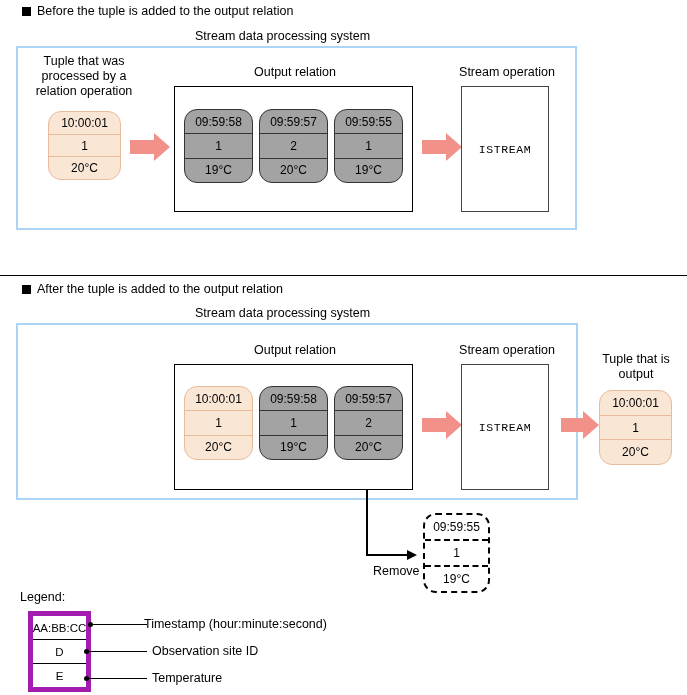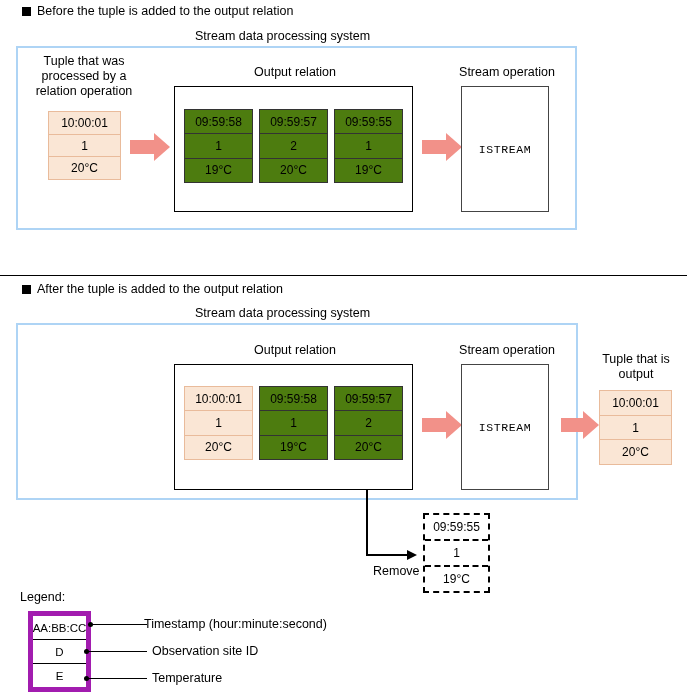--- a/index.html
+++ b/index.html
@@ -56,33 +56,34 @@
     line-height: 15px;
     white-space: nowrap;
   }
   .caption.wrap { white-space: normal; }
 
   
   .tuple {
     box-sizing: border-box;
     display: flex;
     flex-direction: column;
+    border-radius: 13px;
   }
   .tuple .cell {
     flex: 1 1 0;
     display: flex;
     align-items: center;
     justify-content: center;
     font-size: 12px;
     box-sizing: border-box;
   }
   
   .tuple.plain {
     border: 1.5px solid #333333;
-    background: #4d7c0f;
+    background: #a3a3a3;
   }
   .tuple.plain .cell + .cell {
     border-top: 1.5px solid #333333;
   }
   
   .tuple.peach {
     border: 1px solid #e9bb9b;
     background: #fae6d5;
   }
   .tuple.peach .cell + .cell {

